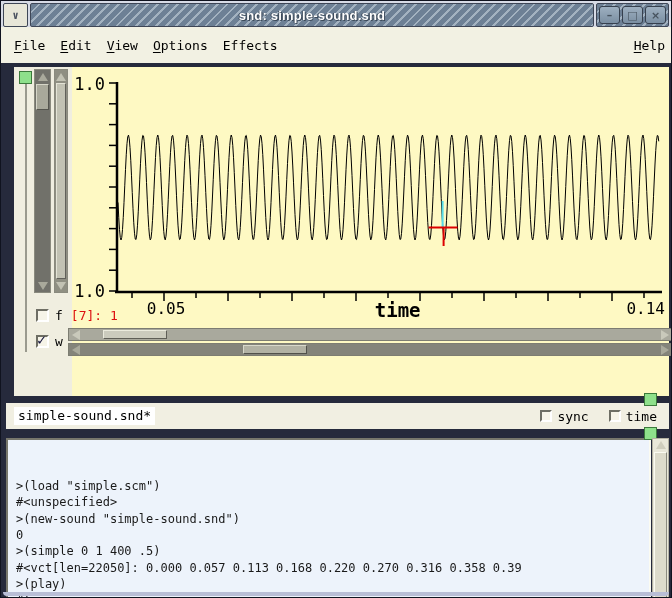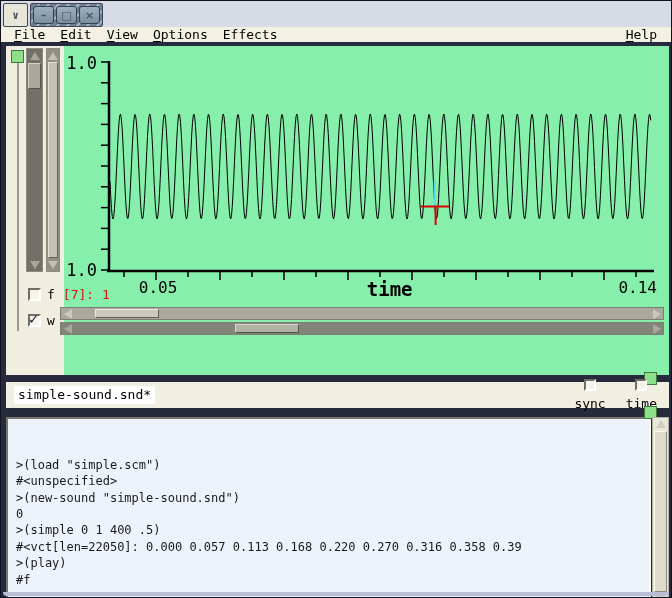--- a/index.html
+++ b/index.html
@@ -16,29 +16,29 @@
   .title-stripe{flex:1;border:1px solid #3e4656;border-radius:2px;
     background:repeating-linear-gradient(135deg,#6d8095 0px,#6d8095 5px,#a3b2c0 5px,#a3b2c0 7px);
     display:flex;align-items:center;justify-content:center;}
   .title-text{font-family:"Liberation Sans",sans-serif;font-weight:bold;font-size:13px;color:#fff;
     text-shadow:1px 1px 0 #3c4a5a, -1px 0 0 #3c4a5a;letter-spacing:.2px;}
   .winbtns{display:flex;gap:2px;background:repeating-linear-gradient(135deg,#6d8095 0px,#6d8095 5px,#a3b2c0 5px,#a3b2c0 7px);border:1px solid #3e4656;border-radius:2px;padding:2px;}
   .wbtn{width:19px;height:16px;background:linear-gradient(#9dafc0,#7b8fa2);border:1px solid #36404e;
     border-radius:3px;display:flex;align-items:center;justify-content:center;
     color:#46525e;font-size:11px;font-weight:bold;font-family:"DejaVu Sans",sans-serif;line-height:1;}
   
-  .menubar{height:15px;background:#f2f1e3;display:flex;align-items:center;font-size:13px;color:#000;}
+  .menubar{height:36px;background:#f2f1e3;display:flex;align-items:center;font-size:13px;color:#000;}
   .menu-items{display:flex;gap:15px;padding-left:13px;flex:1;}
   .menu-item{cursor:default;white-space:pre;}
-  .menu-help{padding-right:14px;margin-left:32px;}
+  .menu-help{padding-right:6px;margin-left:32px;}
   .mn{text-decoration:underline;text-underline-offset:2px;}
   
   .content{position:relative;padding:4px 2px 0 5px;}
   
-  .sound-pane{position:relative;height:329px;background:#86efac;}
+  .sound-pane{position:relative;height:329px;background:#fef9c3;margin-left:8px;}
   .left-strip{position:absolute;left:0;top:0;width:58px;height:100%;background:#f0eee0;}
   .pane-sash{position:absolute;width:13px;height:13px;background:#8ee08b;border:1px solid #3c7a3c;box-sizing:border-box;}
   .sash-line{position:absolute;left:11px;top:17px;width:2px;height:268px;background:#9a9a8e;}
   
   .vsb{position:absolute;top:2px;height:224px;box-sizing:border-box;border:1px solid #8a8a7e;}
   .vsb .arr{position:absolute;left:0;right:0;height:13px;display:flex;align-items:center;justify-content:center;}
   .tri-up{width:0;height:0;border-left:5px solid transparent;border-right:5px solid transparent;border-bottom:8px solid #a9a99b;}
   .tri-dn{width:0;height:0;border-left:5px solid transparent;border-right:5px solid transparent;border-top:8px solid #a9a99b;}
   .tri-l{width:0;height:0;border-top:5px solid transparent;border-bottom:5px solid transparent;border-right:8px solid #a9a99b;}
   .tri-r{width:0;height:0;border-top:5px solid transparent;border-bottom:5px solid transparent;border-left:8px solid #a9a99b;}
@@ -60,21 +60,21 @@
   .hsbB{background:#84847a;}
   .hsbB .thumb{position:absolute;top:1px;bottom:1px;left:174px;width:62px;background:#b2b2a4;border-top:1px solid #d8d8ca;border-left:1px solid #d8d8ca;border-bottom:1px solid #50504a;border-right:1px solid #50504a;}
   .hsb .arrbox{position:absolute;top:0;bottom:0;width:13px;display:flex;align-items:center;justify-content:center;}
   
   .divider{position:relative;height:7px;}
   .divider .pane-sash{top:-3px;}
   
   .name-row{height:26px;background:#f1efe2;display:flex;align-items:center;font-size:13px;color:#000;}
   .fname{margin-left:8px;background:#ffffff;padding:1px 4px 2px 4px;}
   .nr-right{margin-left:auto;display:flex;align-items:center;gap:6px;padding-right:12px;}
-  .nr-right .grp{display:flex;align-items:center;gap:5px;margin-left:14px;flex-direction:column;}
+  .nr-right .grp{display:flex;align-items:center;gap:5px;margin-left:14px;}
   
   .listener-row{display:flex;height:189px;margin-top:1px;}
   .listener{flex:1;box-sizing:border-box;background:#edf3fb;
     border-top:2px solid #77776c;border-left:2px solid #77776c;border-bottom:2px solid #fbfbf1;border-right:2px solid #fbfbf1;
     padding:5px 0 0 8px;font-size:12px;line-height:16.4px;color:#1a1a1a;overflow:hidden;white-space:pre;}
   .lline{white-space:pre;}
   .lvscroll{width:17px;position:relative;background:#e9e7d9;border:1px solid #b3b1a2;box-sizing:border-box;margin-left:1px;}
   .lvscroll .thumb{position:absolute;left:1px;right:1px;top:13px;bottom:13px;background:#dddbcb;border-top:1px solid #fbfbf1;border-left:1px solid #fbfbf1;border-bottom:1px solid #8a8a7e;border-right:1px solid #8a8a7e;}
   .lvscroll .arr{position:absolute;left:0;right:0;height:12px;display:flex;align-items:center;justify-content:center;}
   .tri-up2{width:0;height:0;border-left:5px solid transparent;border-right:5px solid transparent;border-bottom:8px solid #cfcdbd;}
@@ -89,20 +89,23 @@
   svg text{font-family:"DejaVu Sans Mono","Liberation Mono",monospace;}
 </style>
 </head>
 <body>
 
 <div class="window">
 
   <div class="titlebar">
     <div class="menu-btn">
       <span>∨</span>
+    </div>
+    <div class="title-stripe">
+      <span class="title-text">snd: simple-sound.snd</span>
     </div>
     <div class="winbtns">
       <div class="wbtn">
           <span>–</span>
         </div>
       <div class="wbtn">
           <span>□</span>
         </div>
       <div class="wbtn">
           <span>×</span>

